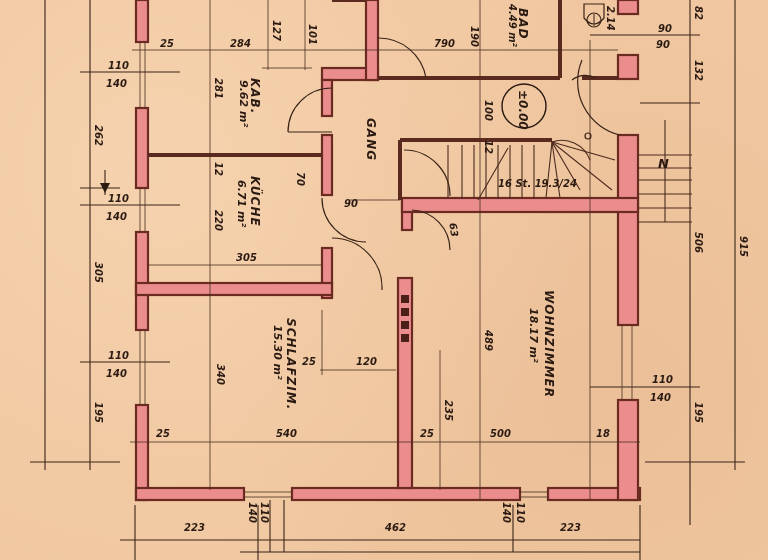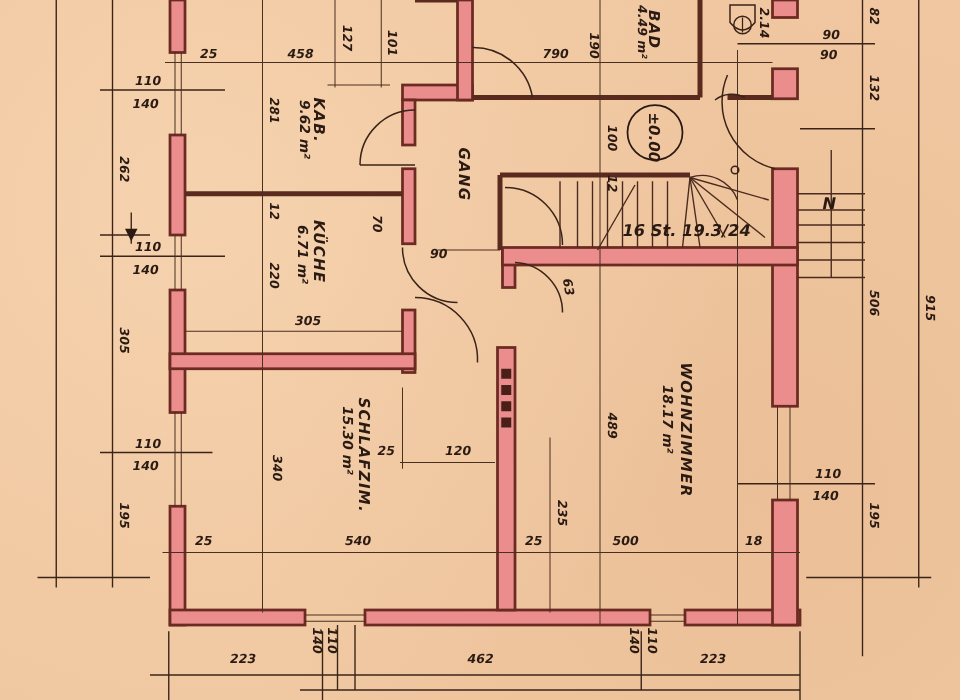--- a/index.html
+++ b/index.html
@@ -213,21 +213,21 @@
 <div class="lbl room r90" style="left:298px; top:318px;">SCHLAFZIM.</div>
 <div class="lbl area r90" style="left:284px; top:325px;">15.30 m²</div>
 
 <div class="lbl room r90" style="left:556px; top:290px;">WOHNZIMMER</div>
 <div class="lbl area r90" style="left:540px; top:308px;">18.17 m²</div>
 
 <div class="lbl dimtxt r90" style="left:530px; top:90px; font-size:12px;">±0.00</div>
 
 <div class="lbl" style="left:658px; top:156px; font-size:13px;">N</div>
 
-<div class="lbl dimtxt" style="left:498px; top:178px; font-size:13px;">16 St. 19.3/24</div>
+<div class="lbl dimtxt" style="left:498px; top:178px; font-size:10px;">16 St. 19.3/24</div>
 
 <div class="lbl dimtxt r90" style="left:104px; top:125px;">262</div>
 <div class="lbl dimtxt r90" style="left:104px; top:262px;">305</div>
 <div class="lbl dimtxt r90" style="left:104px; top:402px;">195</div>
 
 <div class="lbl dimtxt" style="left:108px; top:60px;">110</div>
 <div class="lbl dimtxt" style="left:106px; top:78px;">140</div>
 <div class="lbl dimtxt" style="left:108px; top:193px;">110</div>
 <div class="lbl dimtxt" style="left:106px; top:211px;">140</div>
 <div class="lbl dimtxt" style="left:108px; top:350px;">110</div>
@@ -238,29 +238,29 @@
 <div class="lbl dimtxt r90" style="left:704px; top:232px;">506</div>
 <div class="lbl dimtxt r90" style="left:704px; top:402px;">195</div>
 <div class="lbl dimtxt r90" style="left:749px; top:236px;">915</div>
 
 <div class="lbl dimtxt" style="left:658px; top:23px;">90</div>
 <div class="lbl dimtxt" style="left:656px; top:39px;">90</div>
 <div class="lbl dimtxt" style="left:652px; top:374px;">110</div>
 <div class="lbl dimtxt" style="left:650px; top:392px;">140</div>
 
 <div class="lbl dimtxt" style="left:184px; top:522px;">223</div>
-<div class="lbl dimtxt" style="left:374px; top:522px;text-align:right;">462</div>
+<div class="lbl dimtxt" style="left:385px; top:522px;text-align:right;">462</div>
 <div class="lbl dimtxt" style="left:560px; top:522px;">223</div>
 
 <div class="lbl dimtxt r90" style="left:270px; top:502px;">110</div>
 <div class="lbl dimtxt r90" style="left:258px; top:502px;">140</div>
 <div class="lbl dimtxt r90" style="left:526px; top:502px;">110</div>
 <div class="lbl dimtxt r90" style="left:512px; top:502px;">140</div>
 
-<div class="lbl dimtxt" style="left:230px; top:38px;">458</div>
+<div class="lbl dimtxt" style="left:230px; top:38px;">284</div>
 <div class="lbl dimtxt" style="left:160px; top:38px;">25</div>
 <div class="lbl dimtxt r90" style="left:224px; top:78px;">281</div>
 <div class="lbl dimtxt r90" style="left:282px; top:20px;">127</div>
 <div class="lbl dimtxt r90" style="left:318px; top:24px;">101</div>
 
 <div class="lbl dimtxt" style="left:236px; top:252px;">305</div>
 <div class="lbl dimtxt r90" style="left:224px; top:210px;">220</div>
 <div class="lbl dimtxt r90" style="left:224px; top:162px;">12</div>
 <div class="lbl dimtxt r90" style="left:306px; top:172px;">70</div>
 

